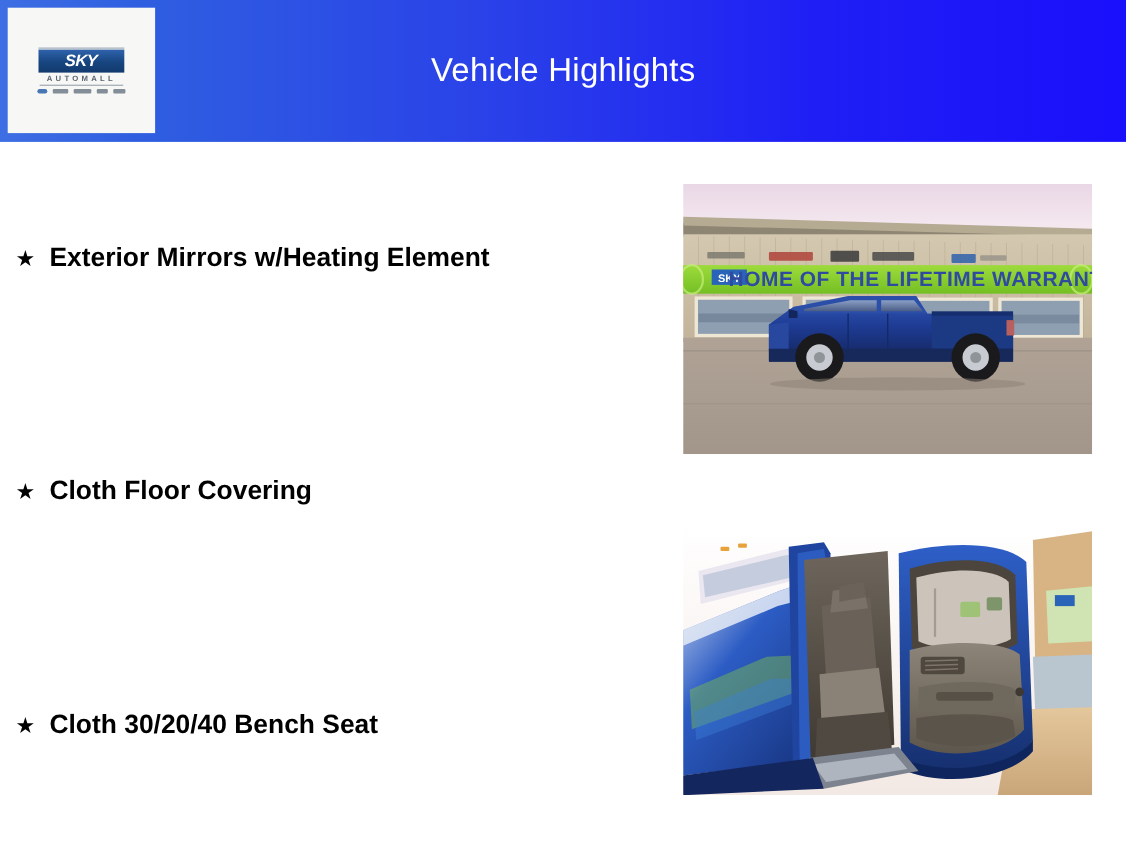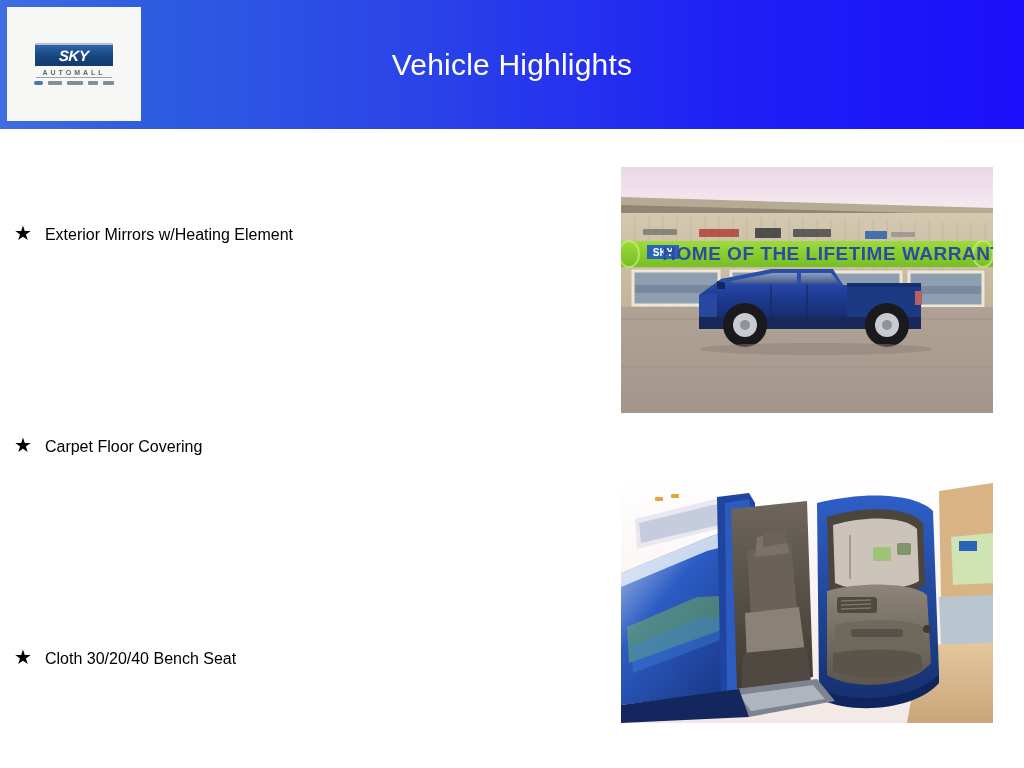--- a/index.html
+++ b/index.html
@@ -123,23 +123,23 @@
   .bullet-1 { top: 94px; }
   .bullet-2 { top: 306px; }
   .bullet-3 { top: 518px; }
   .bullet-star {
     font-size: 20px;
     line-height: 1;
     color: #000000;
     margin-right: 13px;
   }
   .bullet-text {
-    font-size: 16px;
+    font-size: 24px;
     color: #000000;
-    font-weight: 400;
+    font-weight: 700;
     line-height: 1;
   }
 
   
   .photo {
     position: absolute;
     overflow: hidden;
     background: #ffffff;
   }
   .photo-1 {
@@ -177,21 +177,21 @@
 
 <div class="bullets">
 
   <div class="bullet bullet-1">
     <span class="bullet-star">★</span>
     <span class="bullet-text">Exterior Mirrors w/Heating Element</span>
   </div>
 
   <div class="bullet bullet-2">
     <span class="bullet-star">★</span>
-    <span class="bullet-text">Carpet Floor Covering</span>
+    <span class="bullet-text">Cloth Floor Covering</span>
   </div>
 
   <div class="bullet bullet-3">
     <span class="bullet-star">★</span>
     <span class="bullet-text">Cloth 30/20/40 Bench Seat</span>
   </div>
 
 </div>
 
 <div class="photo photo-1">

